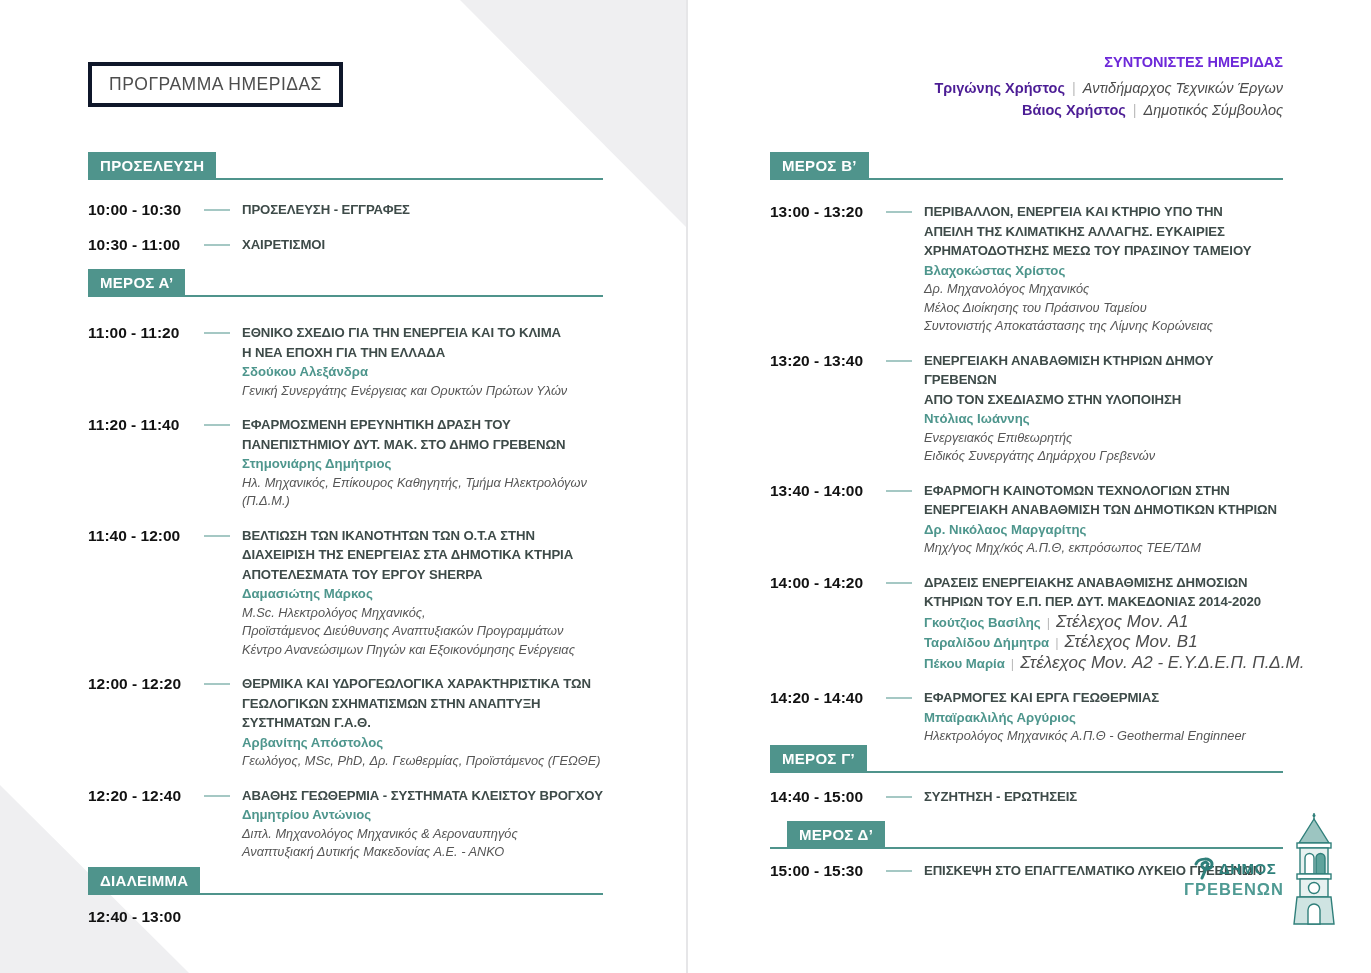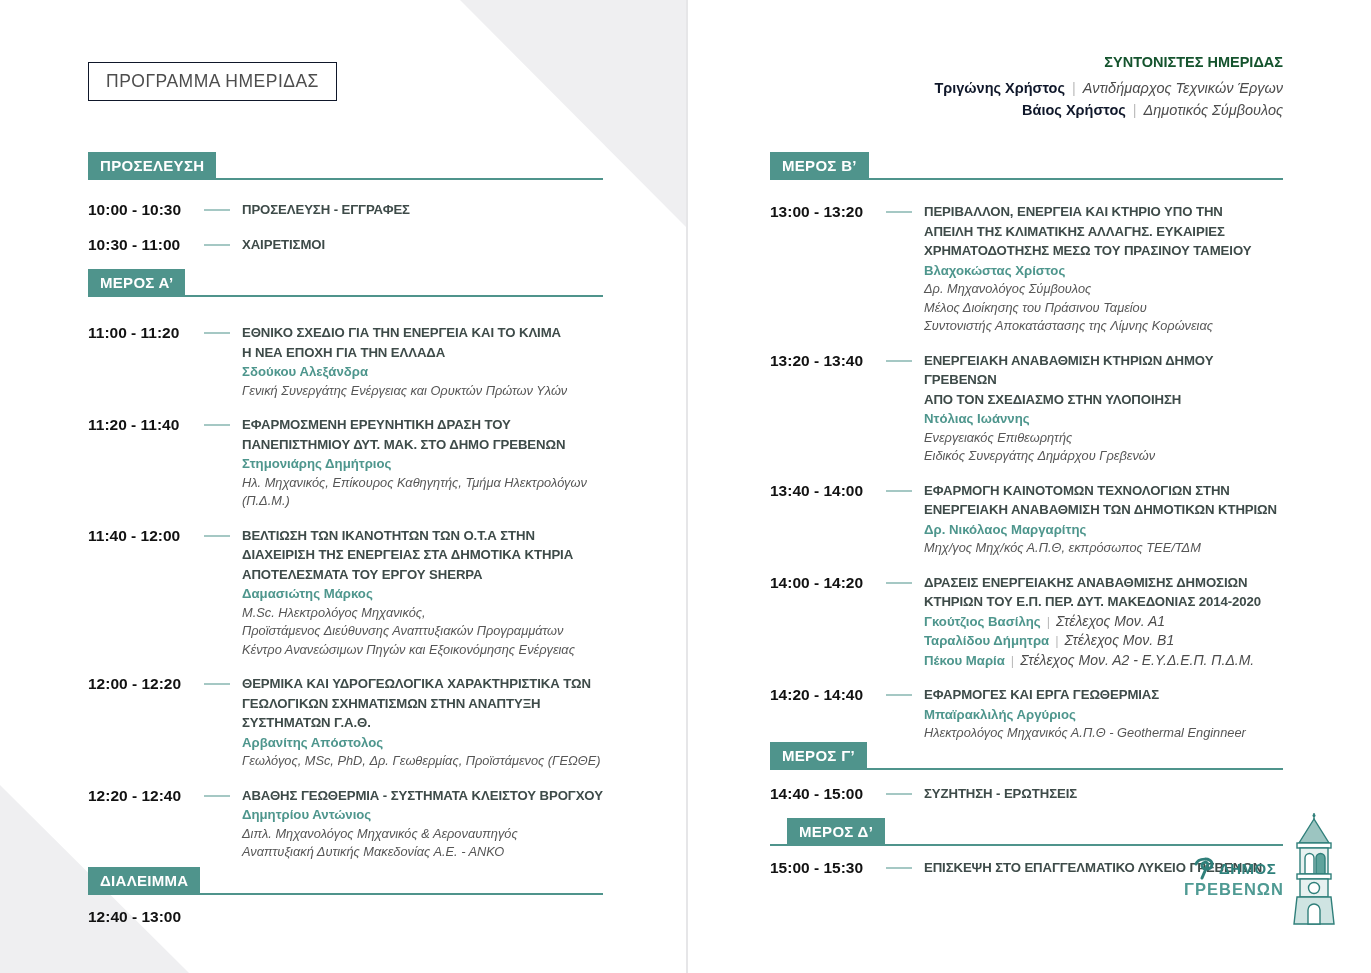--- a/index.html
+++ b/index.html
@@ -7,28 +7,28 @@
   #page{position:relative;width:1371px;height:973px;background:#ffffff;overflow:hidden;}
 
   
   .tri-top{position:absolute;left:460px;top:0;width:227px;height:228px;background:#efeff1;
            clip-path:polygon(0 0,100% 0,100% 100%);}
   .tri-bottom{position:absolute;left:0;top:785px;width:189px;height:188px;background:#efeff1;
            clip-path:polygon(0 0,100% 100%,0 100%);}
   .divider{position:absolute;left:686px;top:0;width:2px;height:973px;background:#e6e6e8;}
 
   
-  .title-box{position:absolute;left:88px;top:62px;border:1px solid #0f172a;background:#fff;
+  .title-box{position:absolute;left:88px;top:62px;border:4px solid #0f172a;background:#fff;
              padding:8px 17px;font-size:17.5px;color:#4d4d4d;letter-spacing:.5px;}
 
   
   .coords{position:absolute;left:730px;top:54px;width:553px;text-align:right;}
-  .coords .chead{font-size:14.5px;font-weight:700;color:#14532d;margin-bottom:7px;}
+  .coords .chead{font-size:14.5px;font-weight:700;color:#6d28d9;margin-bottom:7px;}
   .coords .cline{font-size:14.5px;line-height:22px;white-space:nowrap;}
-  .coords .cname{color:#0f172a;font-weight:700;}
+  .coords .cname{color:#4c1d95;font-weight:700;}
   .coords .sep{color:#bcbcbc;padding:0 7px;font-weight:400;}
   .coords .crole{font-style:italic;color:#4c4c4c;}
 
   
   .col{position:absolute;top:152px;width:515px;}
   #col-left{left:88px;}
   #col-right{left:770px;width:513px;}
 
   .sec{border-bottom:2px solid #4f948c;margin-bottom:20px;}
   .chip{display:inline-block;background:#4f948c;color:#ffffff;font-weight:700;font-size:15px;
@@ -41,21 +41,21 @@
 
   .row{display:grid;grid-template-columns:104px 50px 1fr;align-items:start;margin-bottom:15px;}
   .time{font-size:15.5px;font-weight:700;color:#121212;line-height:19.5px;white-space:nowrap;}
   .dashcell{display:flex;justify-content:center;}
   .dash{width:26px;height:2px;background:#a5c8c4;margin-top:9px;}
   .body{min-width:0;}
   .tline{font-size:13.2px;font-weight:700;color:#3e4b49;line-height:19.5px;white-space:nowrap;letter-spacing:-.1px;}
   .speaker{font-size:13.2px;line-height:19.5px;white-space:nowrap;}
   .sname{color:#4e968d;font-weight:700;}
   .speaker .sep{color:#bcbcbc;padding:0 6px;font-weight:400;font-size:13px;}
-  .srole{font-style:italic;color:#4c4c4c;font-size:14px;}
+  .srole{font-style:italic;color:#4c4c4c;font-size:17px;}
   .detail{font-size:12.8px;font-style:italic;color:#565656;line-height:18.5px;white-space:nowrap;}
 
   
   .logo{position:absolute;left:1178px;top:812px;width:168px;height:125px;}
   .logo .tower{position:absolute;right:6px;top:0;}
   .logo .ltext{position:absolute;right:62px;top:44px;text-align:center;white-space:nowrap;}
   .logo .l1{font-size:15px;font-weight:700;color:#2e807b;letter-spacing:.5px;}
   .logo .l2{font-size:16.5px;font-weight:700;color:#4f9a93;letter-spacing:1px;}
   .logo .swirl{vertical-align:-6px;margin-right:3px;}
 </style>
@@ -176,21 +176,21 @@
       <div class="row">
         <div class="time">13:00 - 13:20</div>
         <div class="dashcell">
           <span class="dash"></span>
         </div>
         <div class="body">
           <div class="tline">ΠΕΡΙΒΑΛΛΟΝ, ΕΝΕΡΓΕΙΑ ΚΑΙ ΚΤΗΡΙΟ ΥΠΟ ΤΗΝ</div>
           <div class="tline">ΑΠΕΙΛΗ  ΤΗΣ ΚΛΙΜΑΤΙΚΗΣ ΑΛΛΑΓΗΣ. ΕΥΚΑΙΡΙΕΣ</div>
           <div class="tline">ΧΡΗΜΑΤΟΔΟΤΗΣΗΣ ΜΕΣΩ ΤΟΥ ΠΡΑΣΙΝΟΥ ΤΑΜΕΙΟΥ</div>
           <div class="speaker"><span class="sname">Βλαχοκώστας Χρίστος</span></div>
-          <div class="detail">Δρ. Μηχανολόγος Σύμβουλος</div>
+          <div class="detail">Δρ. Μηχανολόγος Μηχανικός</div>
           <div class="detail">Μέλος Διοίκησης του Πράσινου Ταμείου</div>
           <div class="detail">Συντονιστής Αποκατάστασης της Λίμνης Κορώνειας</div>
         </div>
       </div>
       <div class="row">
         <div class="time">13:20 - 13:40</div>
         <div class="dashcell">
           <span class="dash"></span>
         </div>
         <div class="body">

